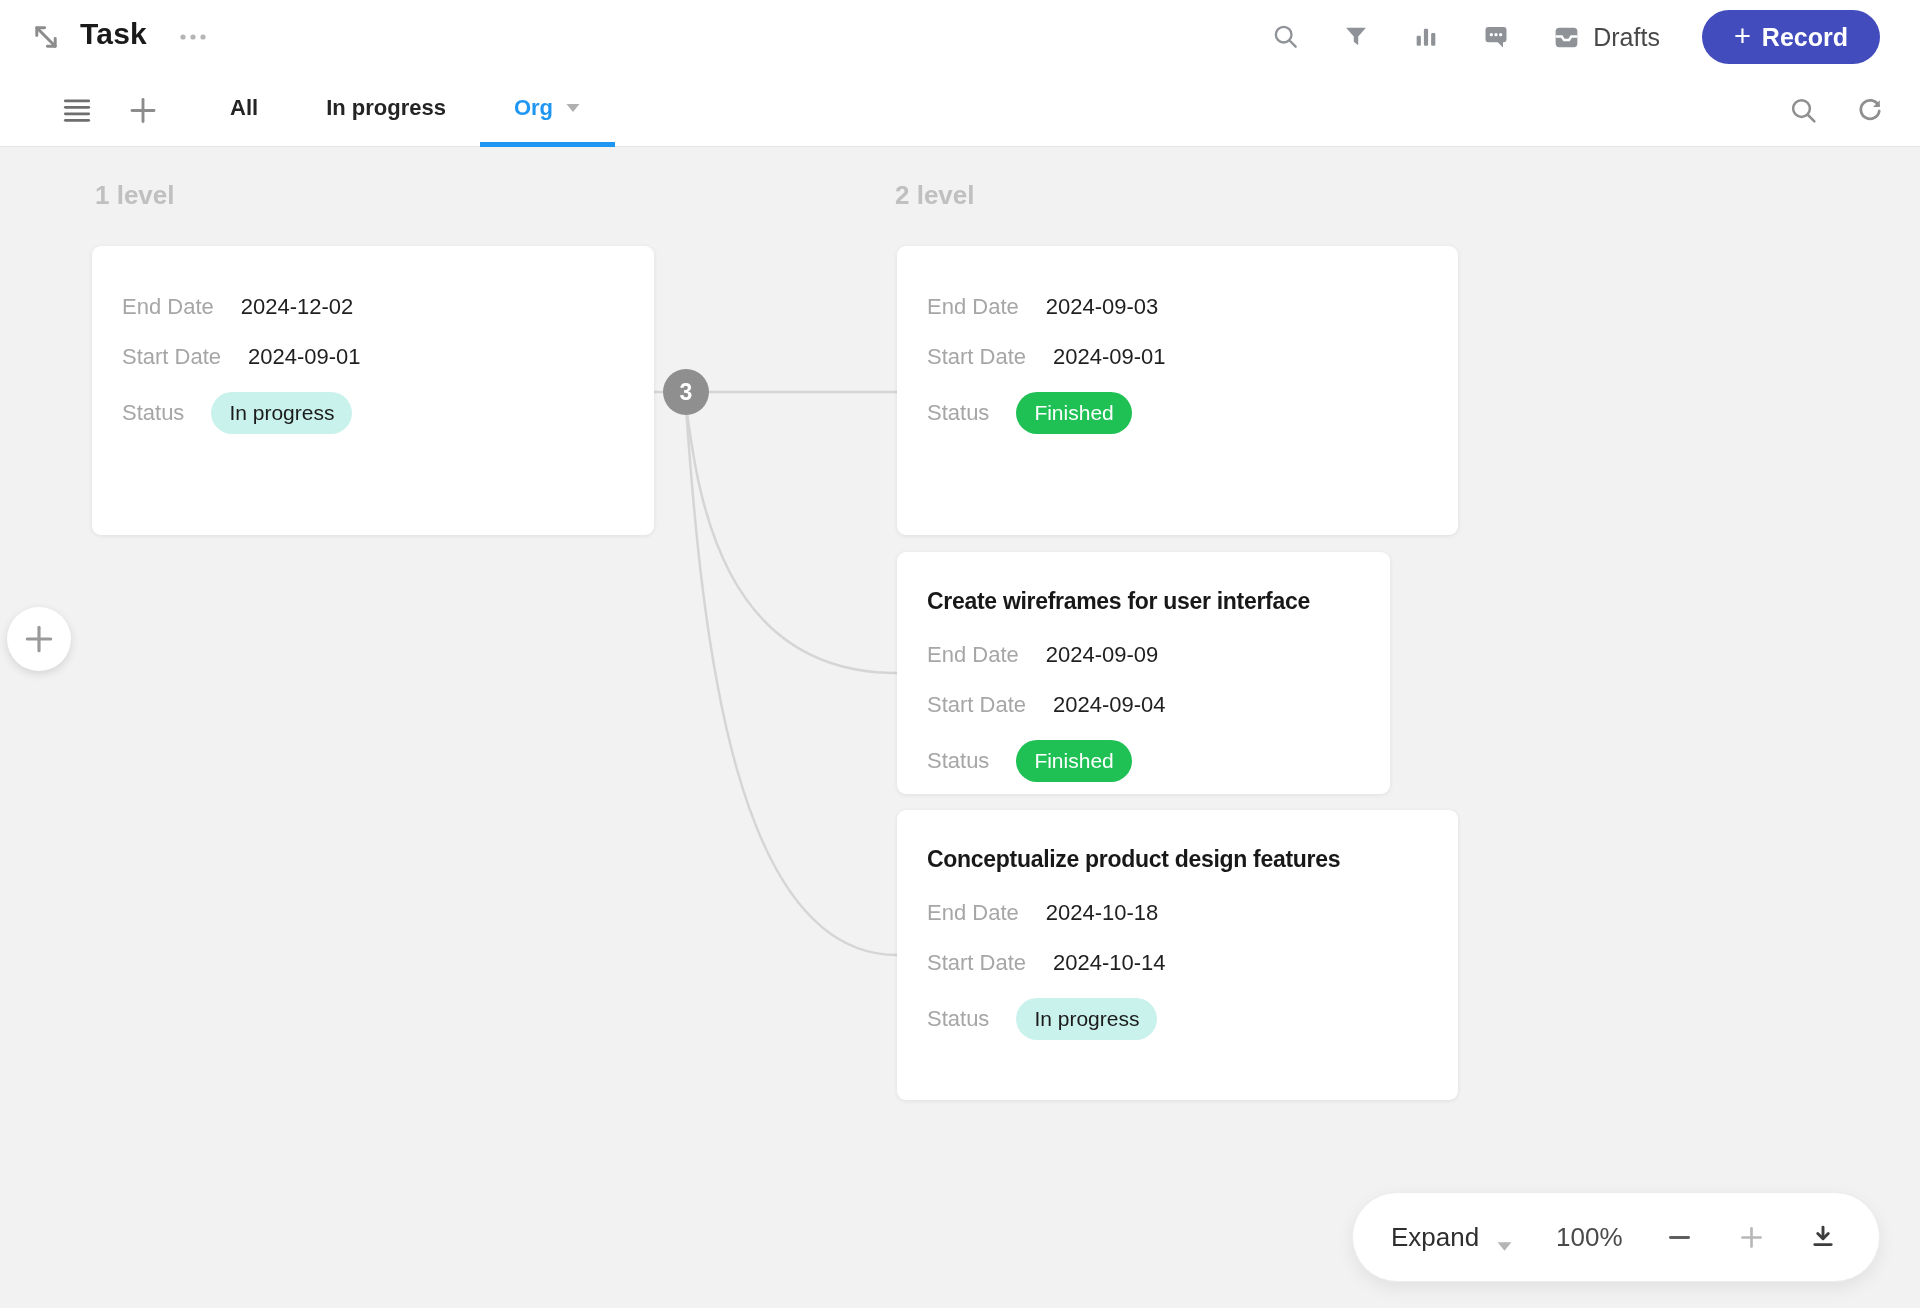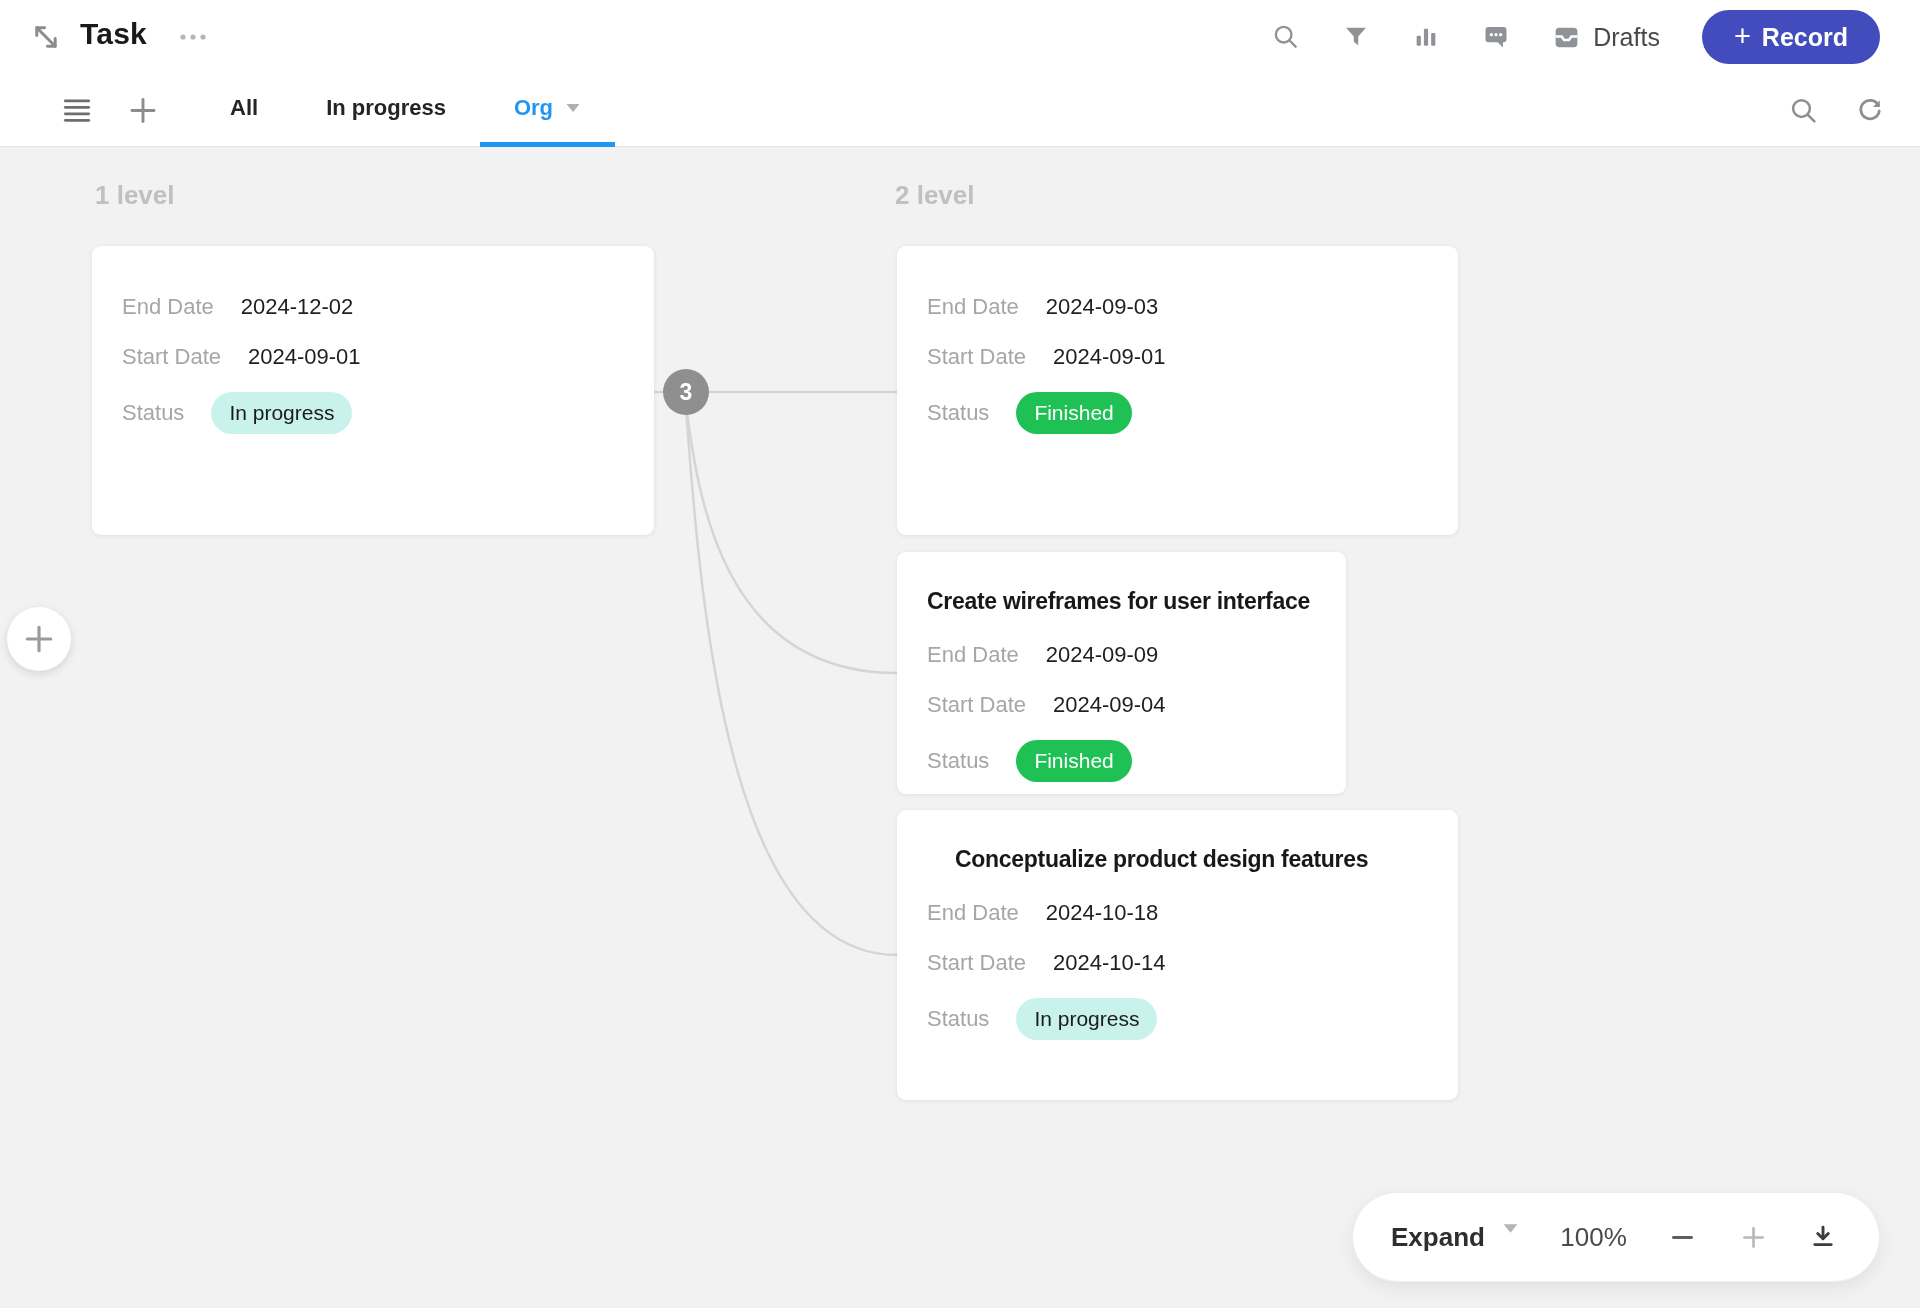--- a/index.html
+++ b/index.html
@@ -43,43 +43,43 @@
   .canvas{position:absolute;top:147px;left:0;width:1920px;height:1161px;background:var(--canvas-bg);padding-left:23px;}
   .lvl{position:absolute;top:33px;font-size:26px;font-weight:700;color:#c0c0c0;}
   .lvl-1{left:95px;} .lvl-2{left:895px;}
 
   svg.wires{position:absolute;left:0;top:0;width:1920px;height:1161px;pointer-events:none;}
 
   .card{position:absolute;background:#fff;border-radius:9px;box-shadow:0 1px 5px rgba(0,0,0,.08);
         padding:28px 30px;cursor:pointer;}
   .card-1{left:92px; top:99px; width:562px;height:289px;}
   .card-2{left:897px;top:99px; width:561px;height:289px;}
-  .card-3{left:897px;top:405px;width:449px;height:242px;}
+  .card-3{left:897px;top:405px;width:493px;height:242px;}
   .card-4{left:897px;top:663px;width:561px;height:290px;}
   .card-title{font-size:23px;font-weight:700;line-height:42px;color:#181818;letter-spacing:-.3px;}
-  .tw-455{max-width:455px;} .tw-430{max-width:430px;margin-left:28px;}
+  .tw-455{max-width:455px;} .tw-430{max-width:430px;}
   .fields{margin-top:18px;}
   .frow{display:flex;align-items:center;margin-bottom:20px;min-height:30px;}
   .flabel{font-size:22px;color:#a6a6a6;flex:none;}
   .fvalue{font-size:22px;color:#1f1f1f;margin-left:27px;}
   .badge{margin-left:27px;height:42px;padding:0 18px;border-radius:21px;display:flex;align-items:center;font-size:21px;}
   .badge.in-progress{background:var(--badge-in-progress-bg);color:#1b1b1b;}
   .badge.finished{background:var(--badge-finished-bg);color:#fff;}
 
   .count-node{position:absolute;left:663px;top:222px;width:46px;height:46px;border-radius:50%;
       background:#8f8f8f;color:#fff;font-size:23px;font-weight:700;display:flex;align-items:center;justify-content:center;cursor:pointer;}
 
   .add-node{position:absolute;left:7px;top:460px;width:64px;height:64px;border-radius:50%;background:#fff;
       box-shadow:0 3px 10px rgba(0,0,0,.12);display:flex;align-items:center;justify-content:center;cursor:pointer;}
 
   
   .zoombar{position:absolute;left:1352px;top:1045px;width:528px;height:90px;background:#fff;border:1px solid #ededed;
       border-radius:45px;box-shadow:0 6px 18px rgba(0,0,0,.07);display:flex;align-items:center;
       justify-content:space-between;padding:0 42px 0 38px;}
-  .expand-ctl{display:flex;align-items:flex-start;gap:17px;cursor:pointer;font-weight:bold;}
+  .expand-ctl{display:flex;align-items:flex-end;gap:17px;cursor:pointer;}
   .expand-label{font-size:26px;color:#2e2e2e;}
   .zoom-value{font-size:26px;color:#4a4a4a;}
 </style>
 </head>
 <body>
 
 <div class="app">
 
   <div class="hdr">
     <span class="nav-expand">

